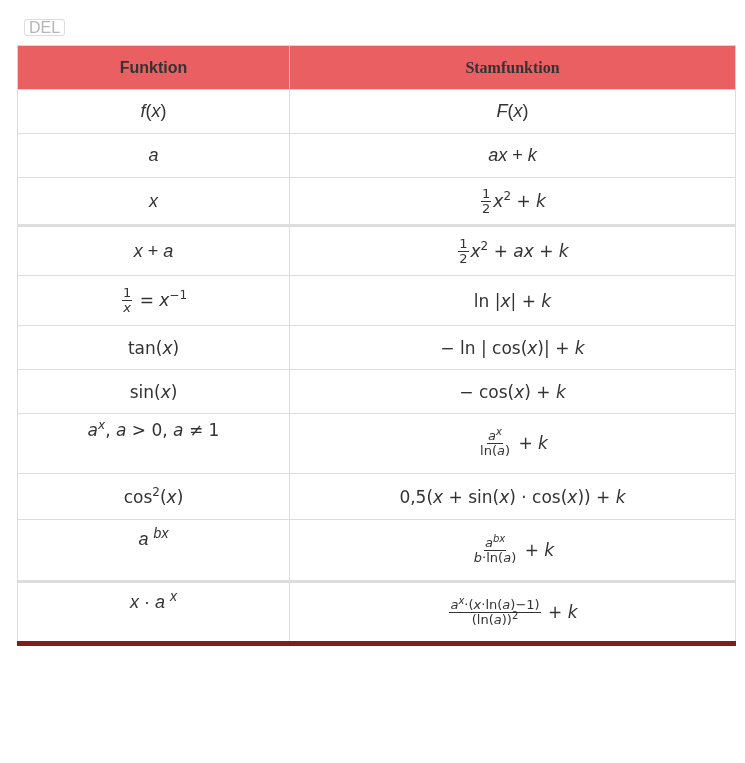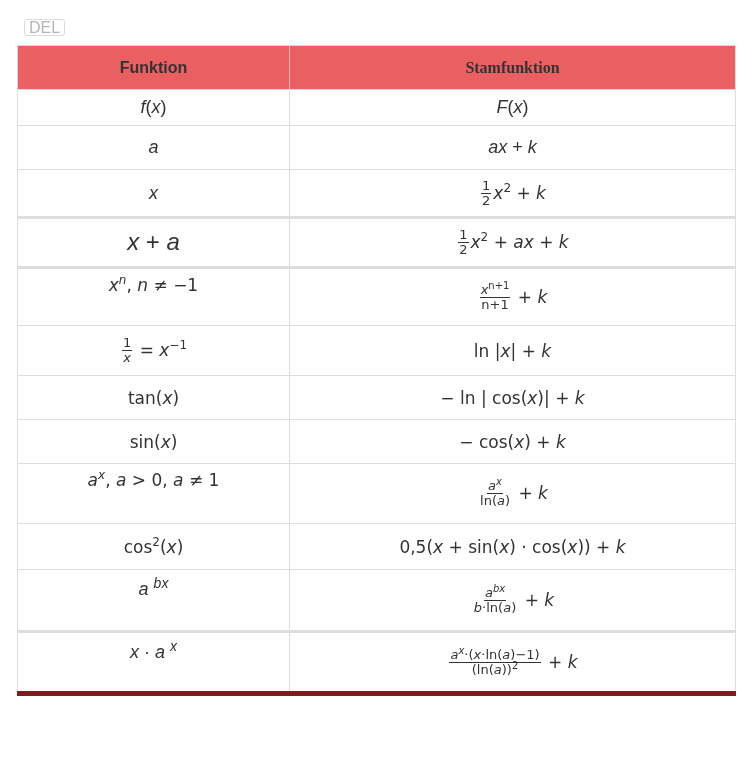--- a/index.html
+++ b/index.html
@@ -40,53 +40,46 @@
       <col style="width:446px">
     </colgroup>
   <thead>
     <tr>
       <th>Funktion</th>
       <th>Stamfunktion</th>
     </tr>
   </thead>
   <tbody>
 
-    <tr style="height:36px">
+    <tr style="height:44px">
       <td><span class="m sans" style="font-size:18px"><span class="i">f</span><span>(</span><span class="i">x</span><span>)</span></span></td>
       <td><span class="m sans" style="font-size:18px"><span class="i">F</span><span>(</span><span class="i">x</span><span>)</span></span></td>
     </tr>
 
     <tr style="height:44px">
       <td><span class="m sans i" style="font-size:18px">a</span></td>
       <td><span class="m sans" style="font-size:18px"><span class="i">a</span><span class="i">x</span> <span>+</span> <span class="i">k</span></span></td>
     </tr>
 
     <tr style="height:48px">
       <td><span class="m sans i" style="font-size:18px">x</span></td>
       <td><span class="m"><span class="frac">
               <span class="num">1</span>
               <span class="den">2</span>
             </span><span class="i">x</span><sup>2</sup> <span>+</span> <span class="i">k</span></span></td>
     </tr>
 
     <tr class="thick" style="height:50px">
-      <td><span class="m sans" style="font-size:24px"><span class="i">x</span> <span>+</span> <span class="i">a</span></span></td>
+      <td><span class="m sans" style="font-size:18px"><span class="i">x</span> <span>+</span> <span class="i">a</span></span></td>
       <td><span class="m"><span class="frac">
               <span class="num">1</span>
               <span class="den">2</span>
             </span><span class="i">x</span><sup>2</sup> <span>+</span> <span class="i">a</span><span class="i">x</span> <span>+</span> <span class="i">k</span></span></td>
     </tr>
 
-    <tr class="thick" style="height:58px">
-      <td class="top"><span class="m"><span class="i">x</span><sup class="i">n</sup><span>,</span> <span class="i">n</span> <span>≠</span> <span>−1</span></span></td>
-      <td><span class="m"><span class="frac">
-              <span class="num"><span class="i">x</span><sup>n+1</sup></span>
-              <span class="den">n+1</span>
-            </span> <span>+</span> <span class="i">k</span></span></td>
-    </tr>
 
     <tr style="height:50px">
       <td><span class="m"><span class="frac">
               <span class="num">1</span>
               <span class="den i">x</span>
             </span> <span>=</span> <span class="i">x</span><sup>−1</sup></span></td>
       <td><span class="m"><span>ln</span> <span>|</span><span class="i">x</span><span>|</span> <span>+</span> <span class="i">k</span></span></td>
     </tr>
 
 

